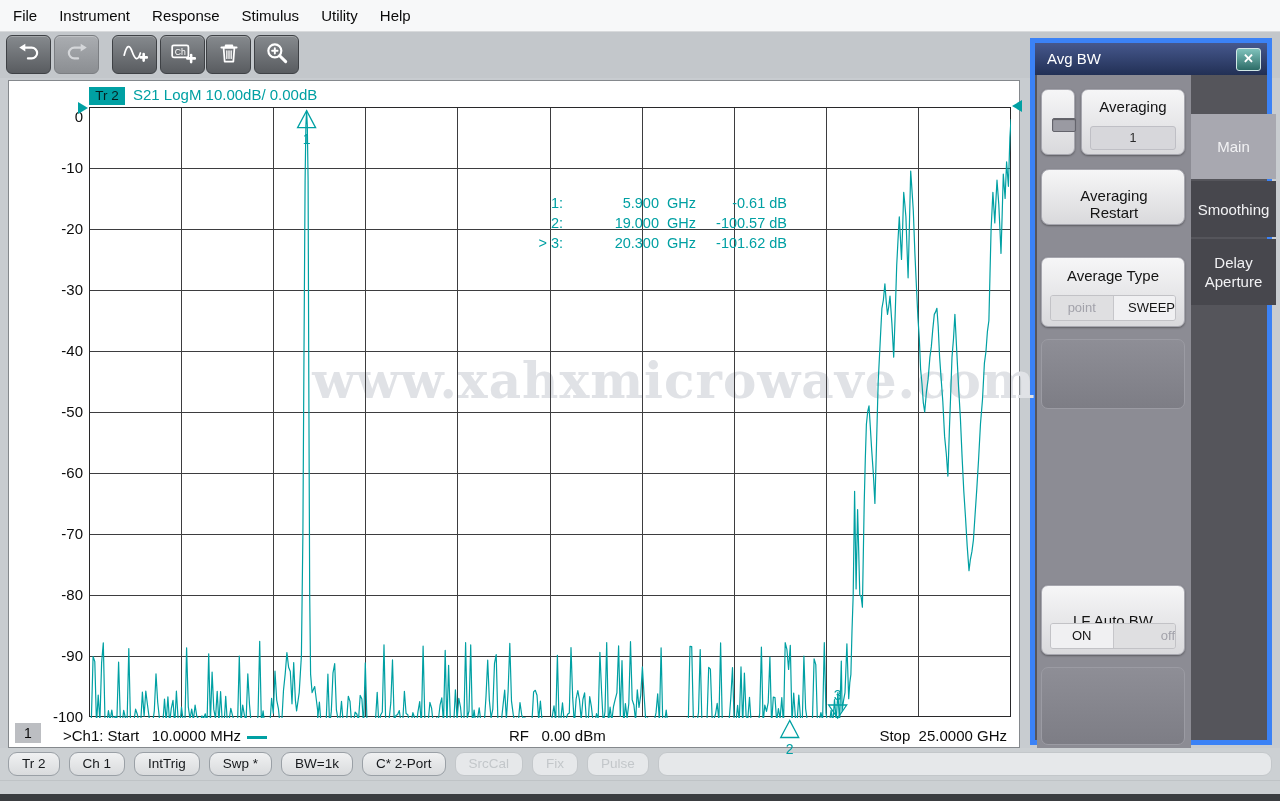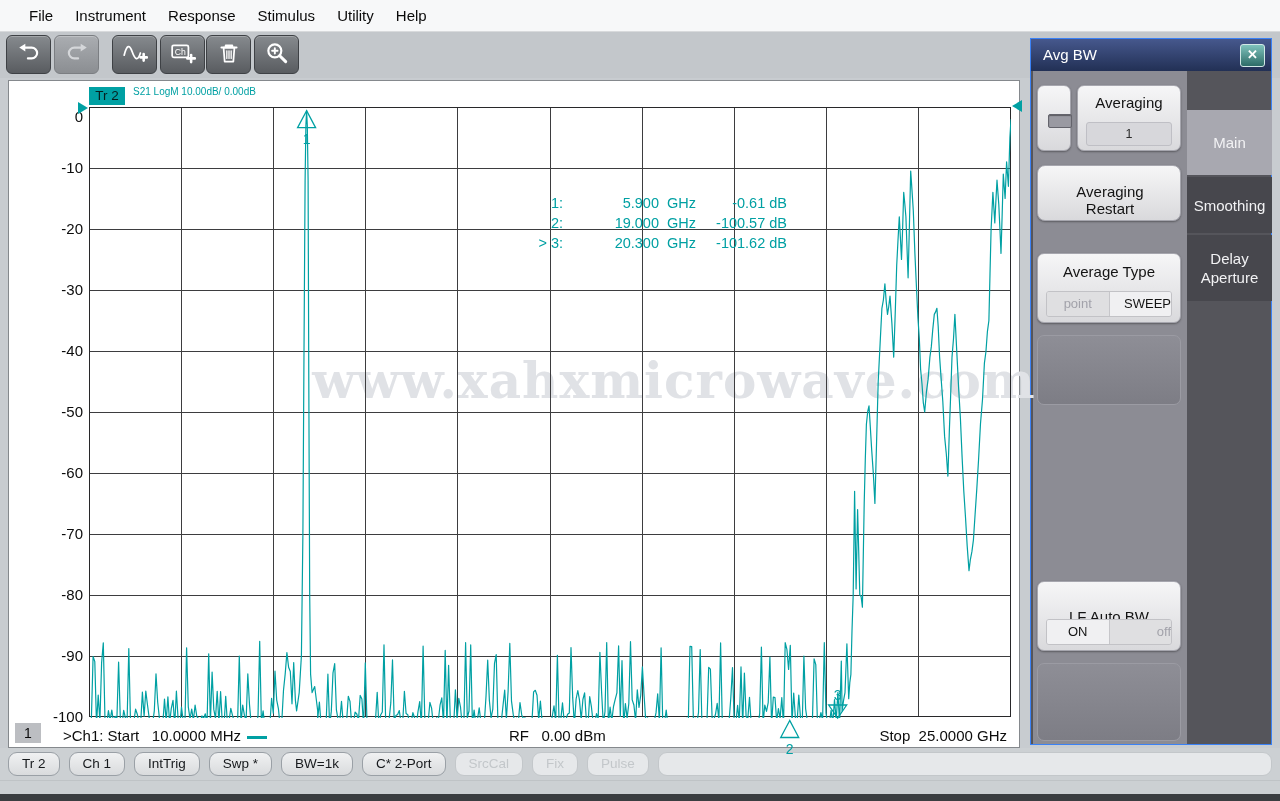--- a/index.html
+++ b/index.html
@@ -1,56 +1,56 @@
 <!DOCTYPE html>
 <html><head>
 <meta charset="utf-8">
 <style>
   html,body{margin:0;padding:0;background:#9aa0a4;}
   .app{position:relative;width:1280px;height:801px;background:#c8ccd0;overflow:hidden;
        font-family:"Liberation Sans",sans-serif;color:#111;}
   
   .menubar{position:absolute;left:0;top:0;width:1280px;height:32px;background:#f7f8f9;
-           border-bottom:1px solid #d8dadc;display:flex;align-items:center;padding-left:18px;box-sizing:border-box;}
+           border-bottom:1px solid #d8dadc;display:flex;align-items:center;padding-left:2px;box-sizing:border-box;}
   .menu-item{padding:0 11px;font-size:15px;color:#0a0a0a;line-height:32px;cursor:default;}
   
   .toolbar{position:absolute;left:0;top:32px;width:1280px;height:46px;background:#c3c7cb;}
   .tbtn{position:absolute;top:3px;width:43px;height:37px;border-radius:6px;
         background:linear-gradient(#868a8e,#595c60);border:1px solid #3e4145;
         display:flex;align-items:center;justify-content:center;box-shadow:inset 0 1px 0 rgba(255,255,255,.25);}
   .tbtn.disabled{background:linear-gradient(#aaadb1,#8b8e92);border-color:#7b7e82;}
   .tbtn svg{stroke:#fff;fill:none;stroke-width:2;stroke-linecap:round;stroke-linejoin:round;}
   .tbtn.disabled svg{stroke:#d4d6d9;}
   
   .graph{position:absolute;left:8px;top:80px;width:1012px;height:668px;background:#fff;
          border:1px solid #85898d;box-sizing:border-box;}
   .trace-badge{position:absolute;left:80px;top:6px;width:36px;height:18px;background:#00a0a3;
                color:#05201f;font-size:13.5px;text-align:center;line-height:18px;}
-  .trace-format{position:absolute;left:124px;top:5px;font-size:10px;color:#00a0a3;white-space:pre;}
+  .trace-format{position:absolute;left:124px;top:5px;font-size:15px;color:#00a0a3;white-space:pre;}
   .plot{position:absolute;left:80px;top:26px;width:922px;height:610px;}
   .watermark{position:absolute;left:110px;top:244px;width:950px;text-align:center;
              font-family:"DejaVu Serif",serif;font-weight:bold;font-size:50px;letter-spacing:1px;
              color:#e0e2e6;z-index:1;user-select:none;}
   .plot svg{position:absolute;left:0;top:0;overflow:visible;z-index:2;}
   .ylabel{position:absolute;width:44px;text-align:right;font-size:15px;height:18px;line-height:18px;color:#0c0c0c;}
   .readout{position:absolute;left:430px;top:86px;z-index:3;color:#00a0a3;font-size:14.5px;}
   .readout .row{display:flex;height:20px;line-height:20px;}
   .readout .mnum{width:44px;text-align:right;white-space:pre;}
   .readout .mfreq{width:96px;text-align:right;}
   .readout .munit{width:44px;text-align:left;padding-left:8px;box-sizing:border-box;}
   .readout .mlevel{width:84px;text-align:right;}
   .chanbox{position:absolute;left:6px;top:642px;width:26px;height:20px;background:#bcbec2;
            color:#0a0a0a;font-size:14px;text-align:center;line-height:20px;}
   .bline{position:absolute;top:646px;font-size:15px;color:#0c0c0c;white-space:pre;}
   .start-text{left:54px;}
   .trace-dash{position:absolute;left:238px;top:655px;width:20px;height:3px;background:#00a0a3;}
   .rf-text{left:500px;}
   .stop-text{right:12px;}
   
-  .panel{position:absolute;left:1030px;top:38px;width:242px;height:707px;border:1px solid #3b82f6;
+  .panel{position:absolute;left:1030px;top:38px;width:242px;height:707px;border:5px solid #3b82f6;
          box-sizing:border-box;background:#55555b;}
   .ptitle{position:absolute;left:0;top:0;width:100%;height:32px;
           background:linear-gradient(#46588d,#223055);color:#fff;font-size:15px;line-height:32px;
           padding-left:12px;box-sizing:border-box;}
   .pclose{position:absolute;right:6px;top:5px;width:23px;height:21px;border-radius:3px;
           background:linear-gradient(#7fc2bc,#2d6c67);border:1px solid #d2e8e6;color:#fff;
           font-size:13px;font-weight:bold;text-align:center;line-height:20px;}
   .pbody{position:absolute;left:0;top:32px;width:100%;height:673px;}
   .pcol{position:absolute;left:2px;top:0;width:154px;height:100%;background:#8c8c94;}
   .pbtn{position:absolute;left:6px;width:144px;border-radius:7px;

